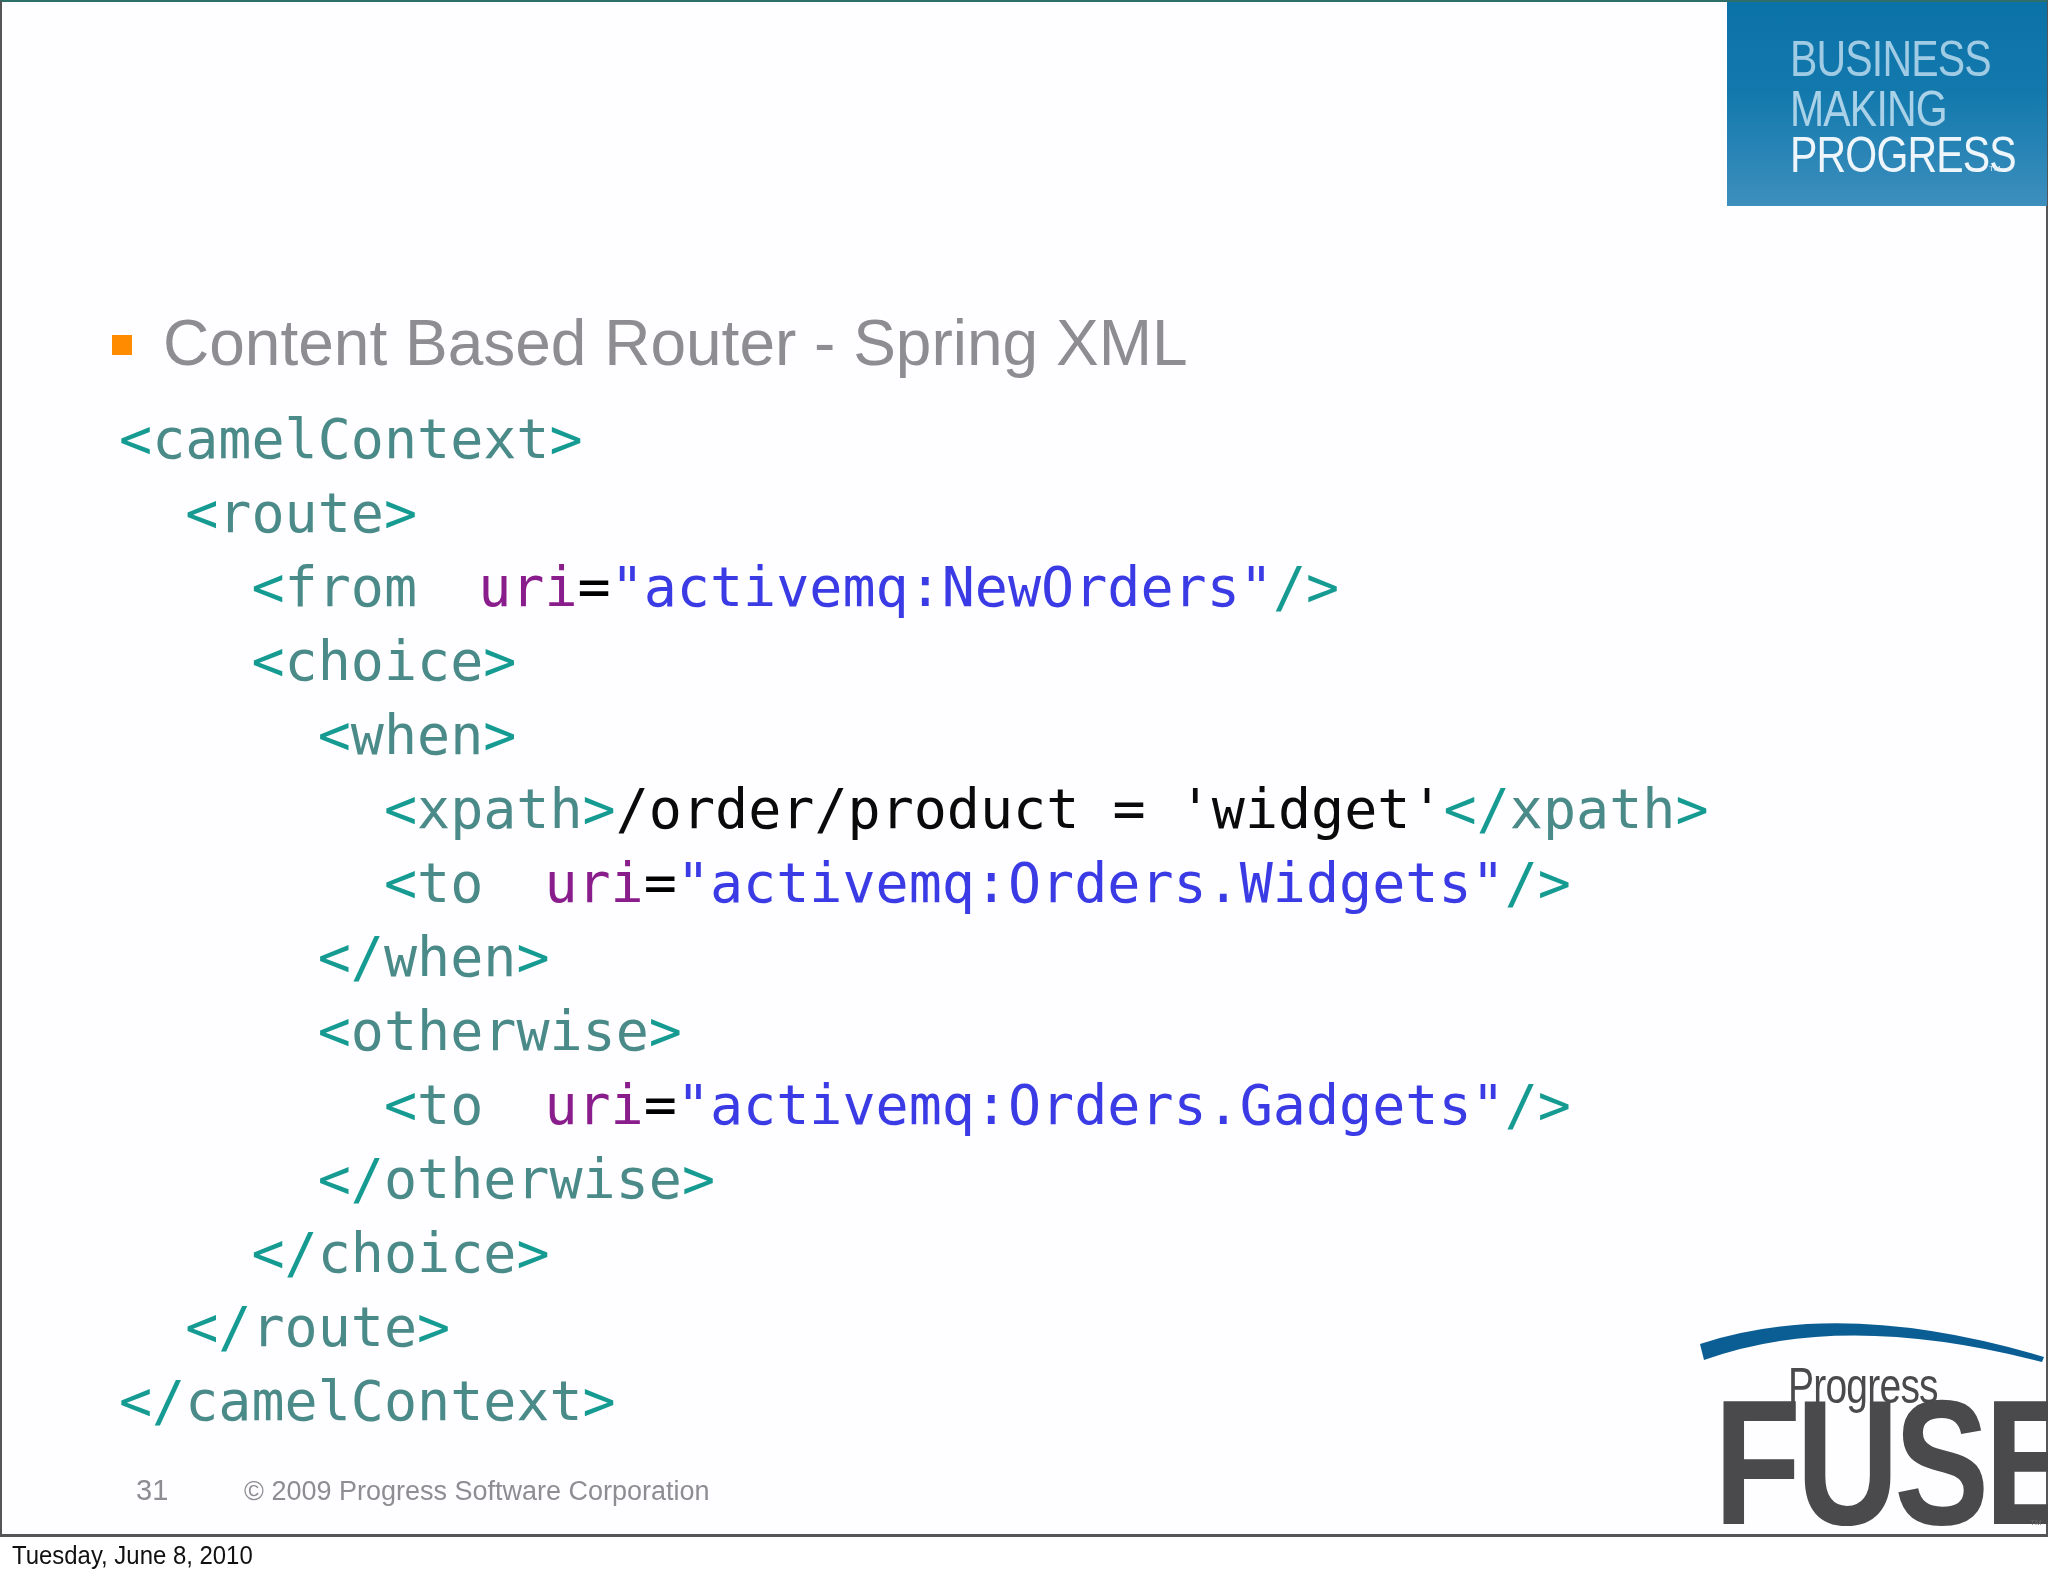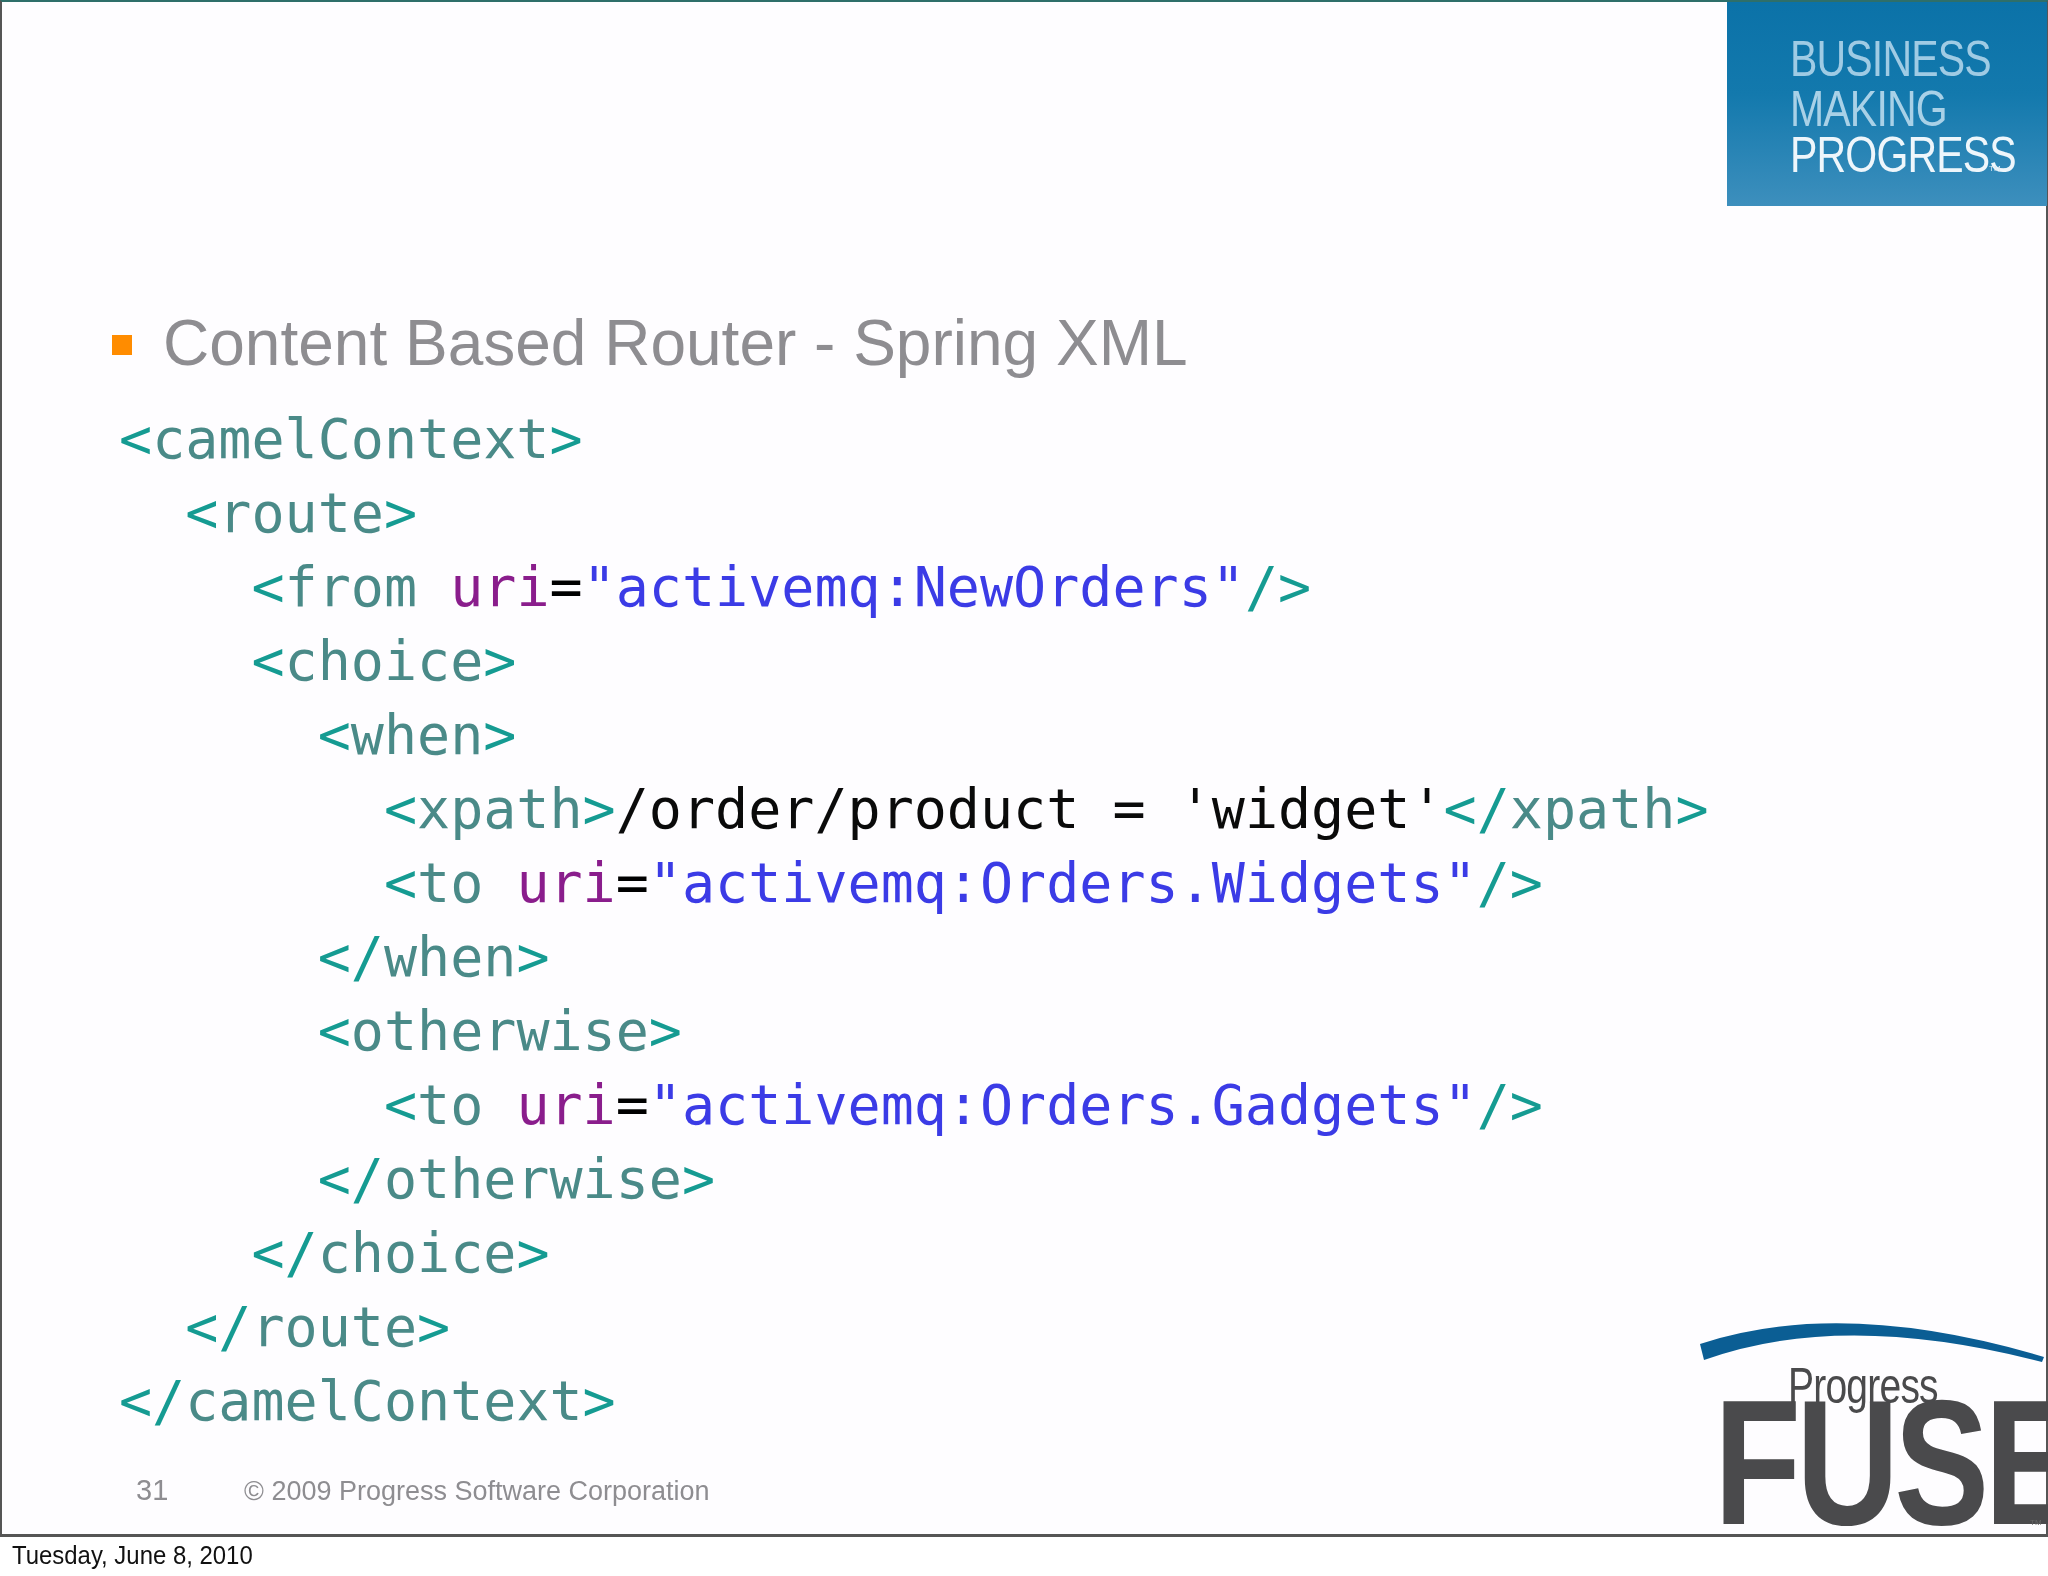--- a/index.html
+++ b/index.html
@@ -48,21 +48,21 @@
   }
   .code {
     position: absolute; left: 117px; top: 400px;
     font-family: "DejaVu Sans Mono", monospace;
     font-size: 55px; line-height: 74px;
     white-space: pre; color: #4a8a88;
   }
   .code-line { height: 74px; }
   .br { color: #159b92; }
   .tag { color: #4a8a88; text-align: center; }
-  .attr { color: #8a1d8c; }
+  .attr { color: #8a1d8c; margin-left: 28px; }
   .eq { color: #000000; }
   .val { color: #3b3be6; }
   .txt { color: #0a0a0a; }
   .footer-num {
     position: absolute; left: 122px; top: 1472px; font-size: 29px; color: #8e8d91; margin-left: 12px;
   }
   .footer-copy {
     position: absolute; left: 242px; top: 1474px; font-size: 27px; color: #8e8d91; white-space: nowrap;
   }
   .fuse-logo { position: absolute; left: 1690px; top: 1300px; width: 355px; height: 230px; }

